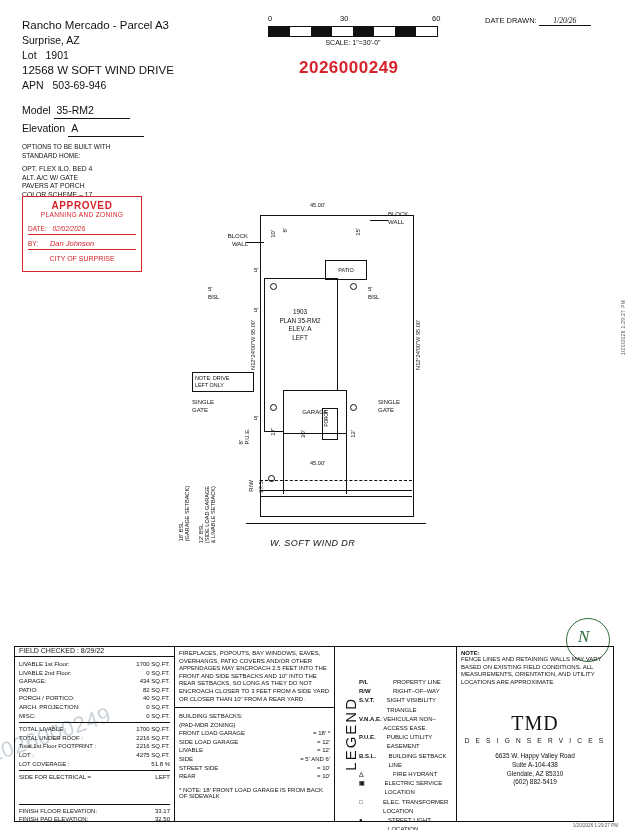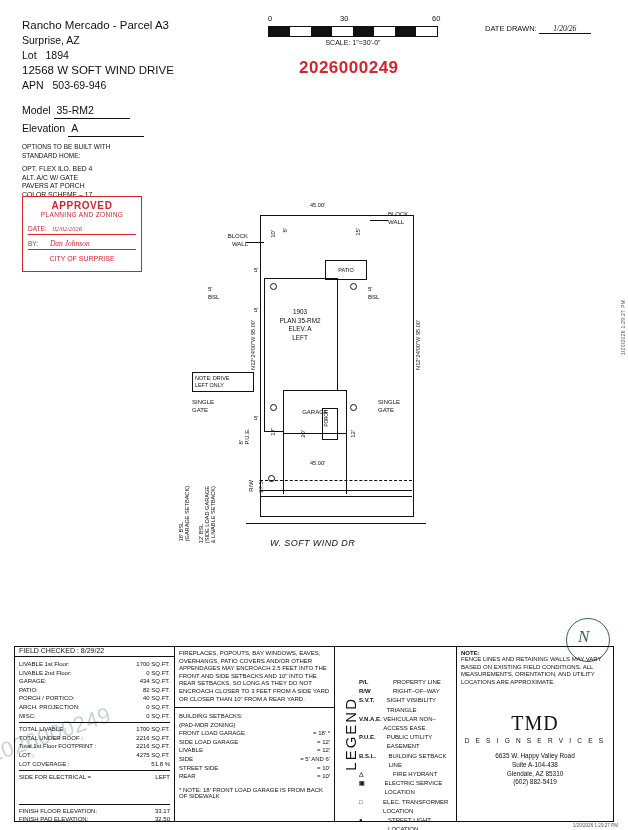--- a/index.html
+++ b/index.html
@@ -16,30 +16,30 @@
   
   .scalewrap{left:268px;top:14px;width:170px;}
   .scalenums{position:relative;height:11px;font-size:7.5px;}
   .scalenums span{position:absolute;top:0;}
   .scalebar{position:relative;height:9px;margin-top:1px;border:1px solid #111;display:flex;}
   .scalebar div{flex:1;height:100%;}
   .sb-b{background:#111;}
   .sb-w{background:#fff;}
   .scaletxt{font-size:7px;text-align:center;margin-top:2px;}
   
-  .datedrawn{left:485px;top:24px;font-size:7.5px;}
+  .datedrawn{left:485px;top:16px;font-size:7.5px;}
   .datedrawn .v{border-bottom:1px solid #111;display:inline-block;min-width:52px;text-align:center;font-family:"Liberation Serif",serif;font-style:italic;}
   
   .permit{left:299px;top:58px;font-size:17px;font-weight:bold;color:#d8232a;letter-spacing:.5px;}
   
   .stamp{left:22px;top:196px;width:120px;height:76px;border:1.5px solid #d8232a;color:#d8232a;box-sizing:border-box;padding:4px 5px;font-size:6.5px;line-height:9px;}
   .stamp .t1{font-size:10px;font-weight:bold;text-align:center;letter-spacing:.6px;}
   .stamp .t2{font-size:6.6px;text-align:center;letter-spacing:.3px;margin-bottom:5px;}
   .stamp .row{border-bottom:.8px solid #d8232a;margin-bottom:4px;padding-bottom:1px;}
-  .stamp .sig{font-family:Liberation Serif, serif;font-style:italic;}
+  .stamp .sig{font-family:Liberation Sans, sans-serif;font-style:italic;}
   .stamp .t3{text-align:center;font-size:7px;margin-top:3px;}
   
   .wm{left:-6px;top:742px;font-size:22px;color:#b9c4cf;opacity:.75;transform:rotate(-19deg);transform-origin:left bottom;white-space:nowrap;letter-spacing:.5px;}
   
   .vtiny{right:2px;top:300px;font-size:5px;color:#555;writing-mode:vertical-rl;transform:rotate(180deg);letter-spacing:.3px;}
   .btiny{right:10px;bottom:2px;font-size:4.6px;color:#555;}
   
   .plot{left:150px;top:190px;width:440px;height:430px;}
   .lot{position:absolute;left:110px;top:25px;width:152px;height:300px;border:1.1px solid #111;}
   .house{position:absolute;left:114px;top:88px;width:72px;height:152px;border:1px solid #111;background:#fff;}
@@ -86,21 +86,21 @@
 </head>
 <body>
 
 <div class="sheet">
 
   <div class="abs hdr">
     <div class="ln big">Rancho Mercado - Parcel A3</div>
     <div class="ln">Surprise, AZ</div>
     <div class="ln">
       <span>Lot</span>
-      <span style="margin-left:6px;">1894</span>
+      <span style="margin-left:6px;">1901</span>
     </div>
     <div class="ln big">12568 W SOFT WIND DRIVE</div>
     <div class="ln">
       <span>APN</span>
       <span style="margin-left:6px;">503-69-946</span>
     </div>
     <div class="ln" style="margin-top:10px;">
       <span>Model</span>
       <span class="ul">35-RM2</span>
     </div>

